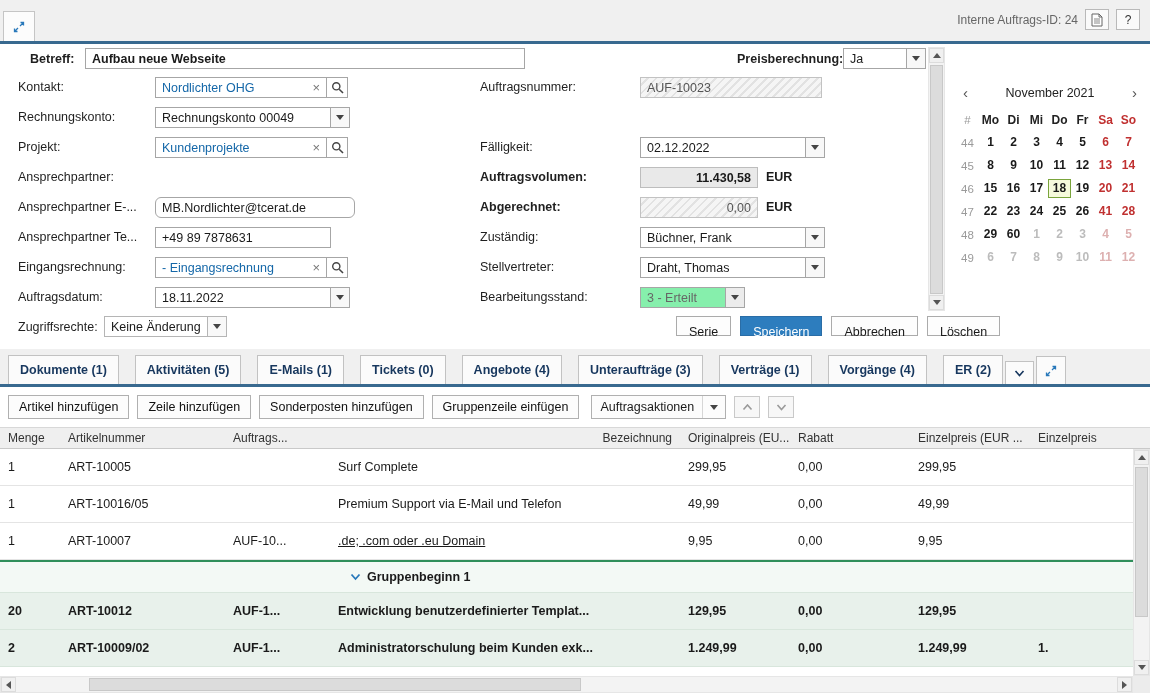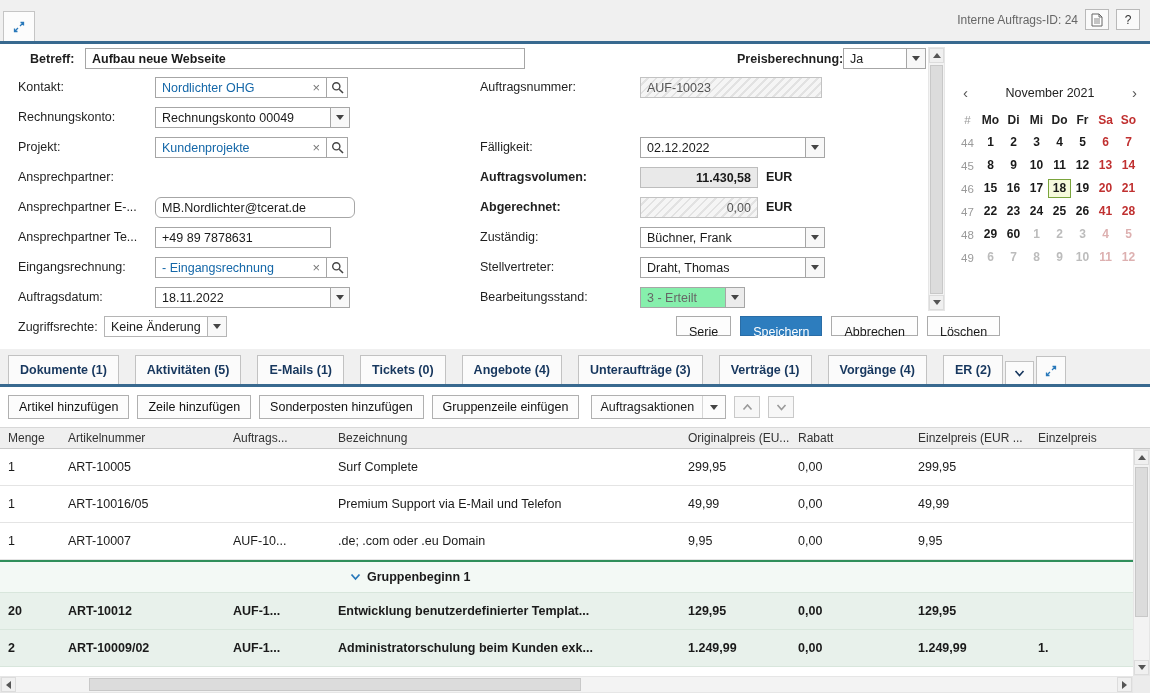--- a/index.html
+++ b/index.html
@@ -295,21 +295,21 @@
       <svg width="11" height="7" viewBox="0 0 11 7">
           <polyline points="1.5,1 5.5,5.5 9.5,1" fill="none" stroke="#9a9a9a" stroke-width="1.6"></polyline>
         </svg>
     </div>
   </div>
 
   <div class="thead">
       <div class="th right" style="width: 60px;">Menge</div>
       <div class="th left" style="width: 165px;">Artikelnummer</div>
       <div class="th left" style="width: 105px;">Auftrags...</div>
-      <div class="th left" style="width: 350px;">Bezeichnung</div>
+      <div class="th left" style="width: 350px; text-align: right;">Bezeichnung</div>
       <div class="th right" style="width: 110px;">Originalpreis (EU...</div>
       <div class="th right" style="width: 120px;">Rabatt</div>
       <div class="th right" style="width: 120px;">Einzelpreis (EUR ...</div>
       <div class="th right" style="width: 88px;">Einzelpreis</div>
     </div>
   <div class="tbody">
       <div class="row">
         <div class="td right" style="width: 60px;">1</div>
         <div class="td left" style="width: 165px;">ART-10005</div>
         <div class="td left" style="width: 105px;"></div>
@@ -326,21 +326,21 @@
         <div class="td left" style="width: 350px;">Premium Support via E-Mail und Telefon</div>
         <div class="td right" style="width: 110px;">49,99</div>
         <div class="td right" style="width: 120px;">0,00</div>
         <div class="td right" style="width: 120px;">49,99</div>
         <div class="td right" style="width: 88px;"></div>
       </div>
       <div class="row">
         <div class="td right" style="width: 60px;">1</div>
         <div class="td left" style="width: 165px;">ART-10007</div>
         <div class="td left" style="width: 105px;">AUF-10...</div>
-        <div class="td left" style="width: 350px;">.de; .com oder .eu Domain</div>
+        <div class="td left" style="width: 350px; text-decoration: underline;">.de; .com oder .eu Domain</div>
         <div class="td right" style="width: 110px;">9,95</div>
         <div class="td right" style="width: 120px;">0,00</div>
         <div class="td right" style="width: 120px;">9,95</div>
         <div class="td right" style="width: 88px;"></div>
       </div>
       <div class="row grow">
         <span class="gchev">
           <svg width="11" height="8" viewBox="0 0 11 8">
             <polyline points="1.5,1.5 5.5,6 9.5,1.5" fill="none" stroke="#2878ba" stroke-width="1.8"></polyline>
           </svg>

